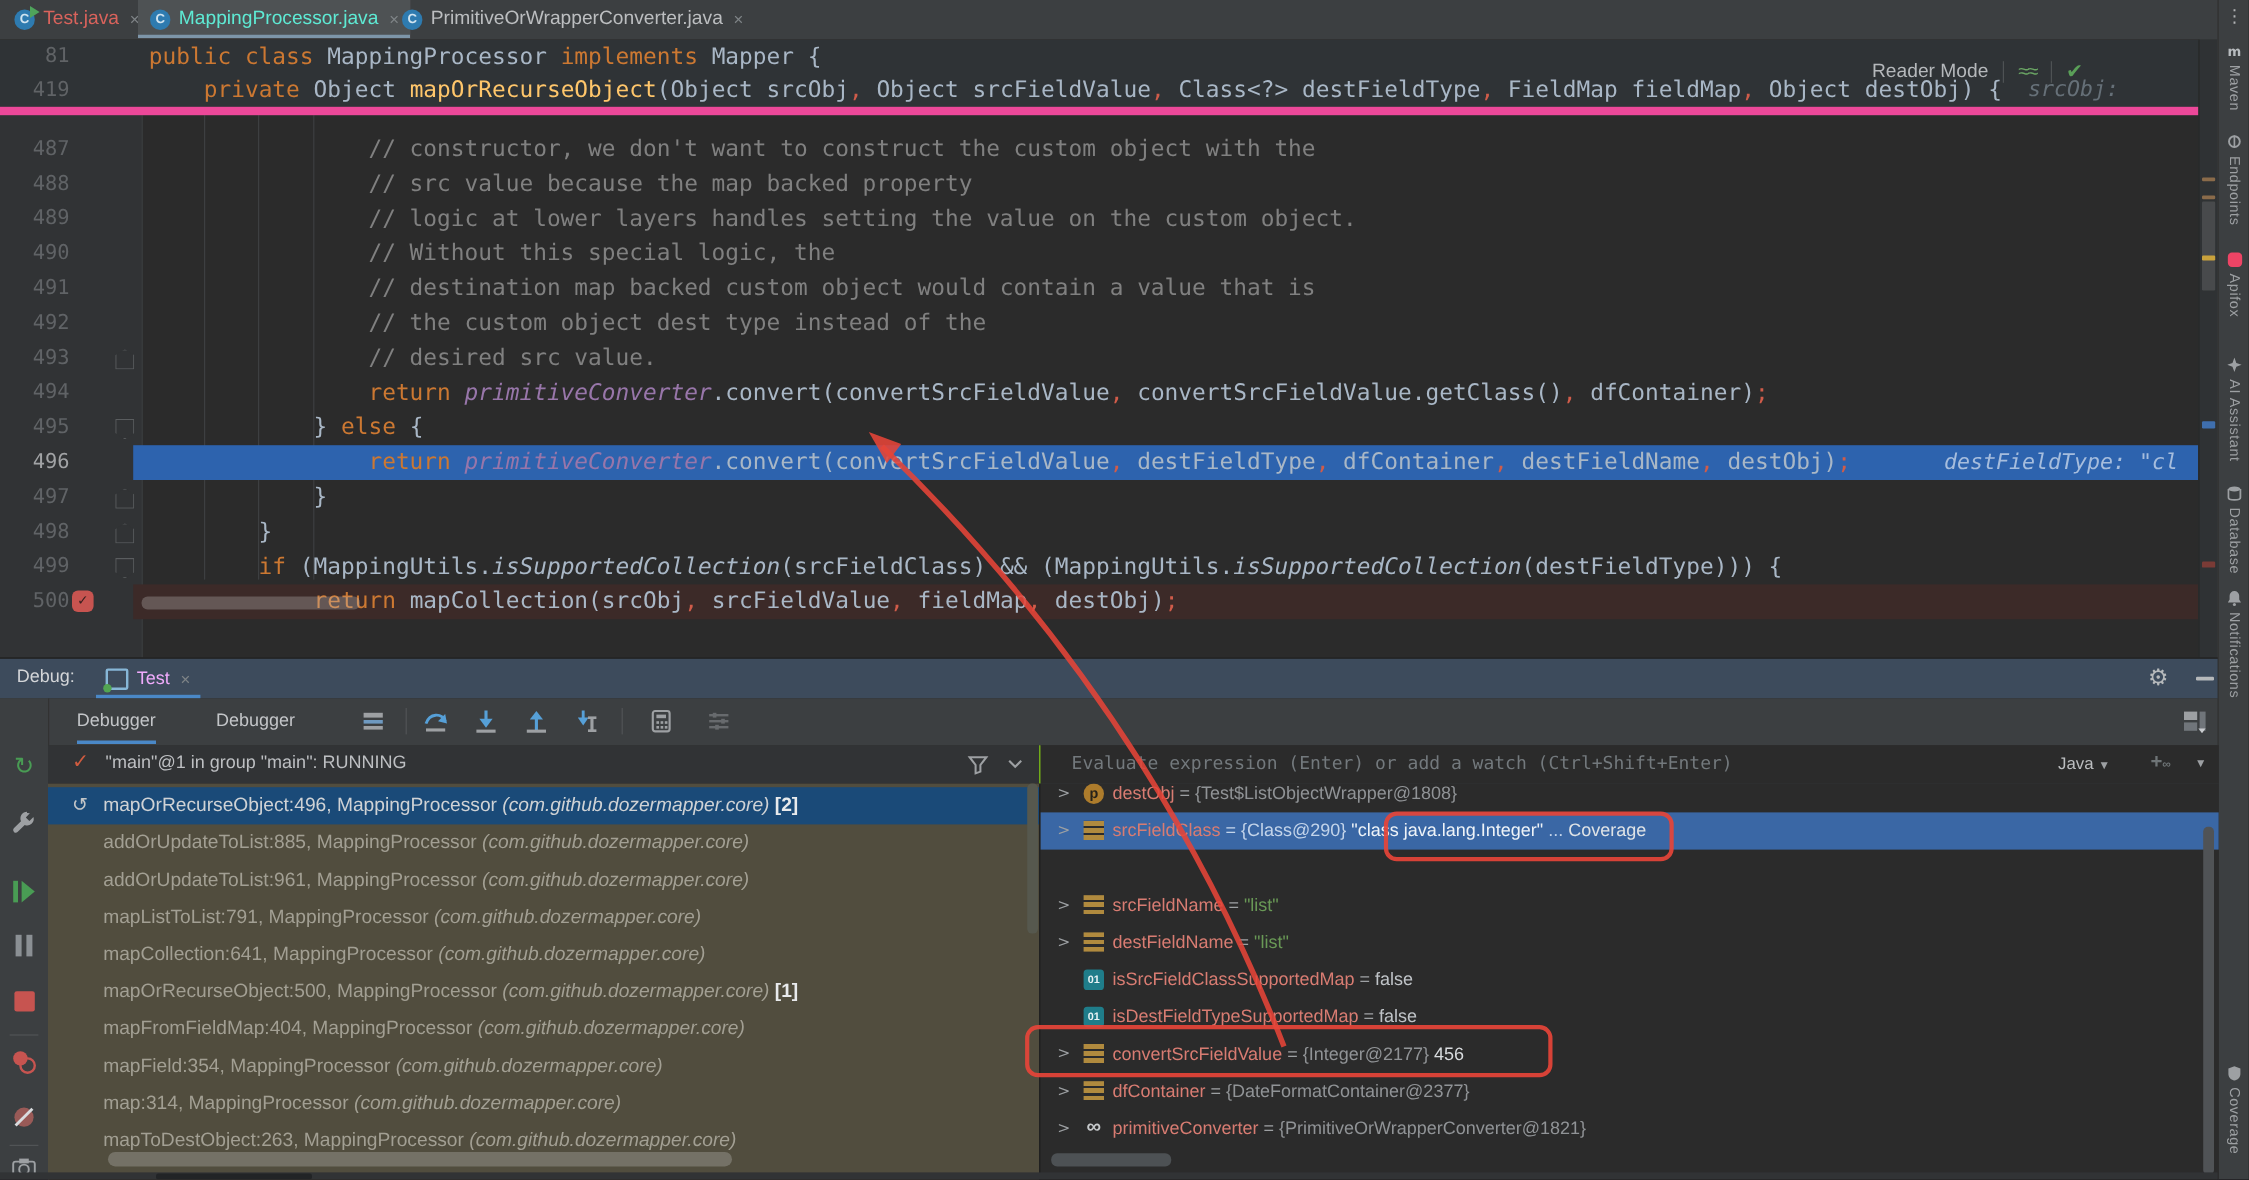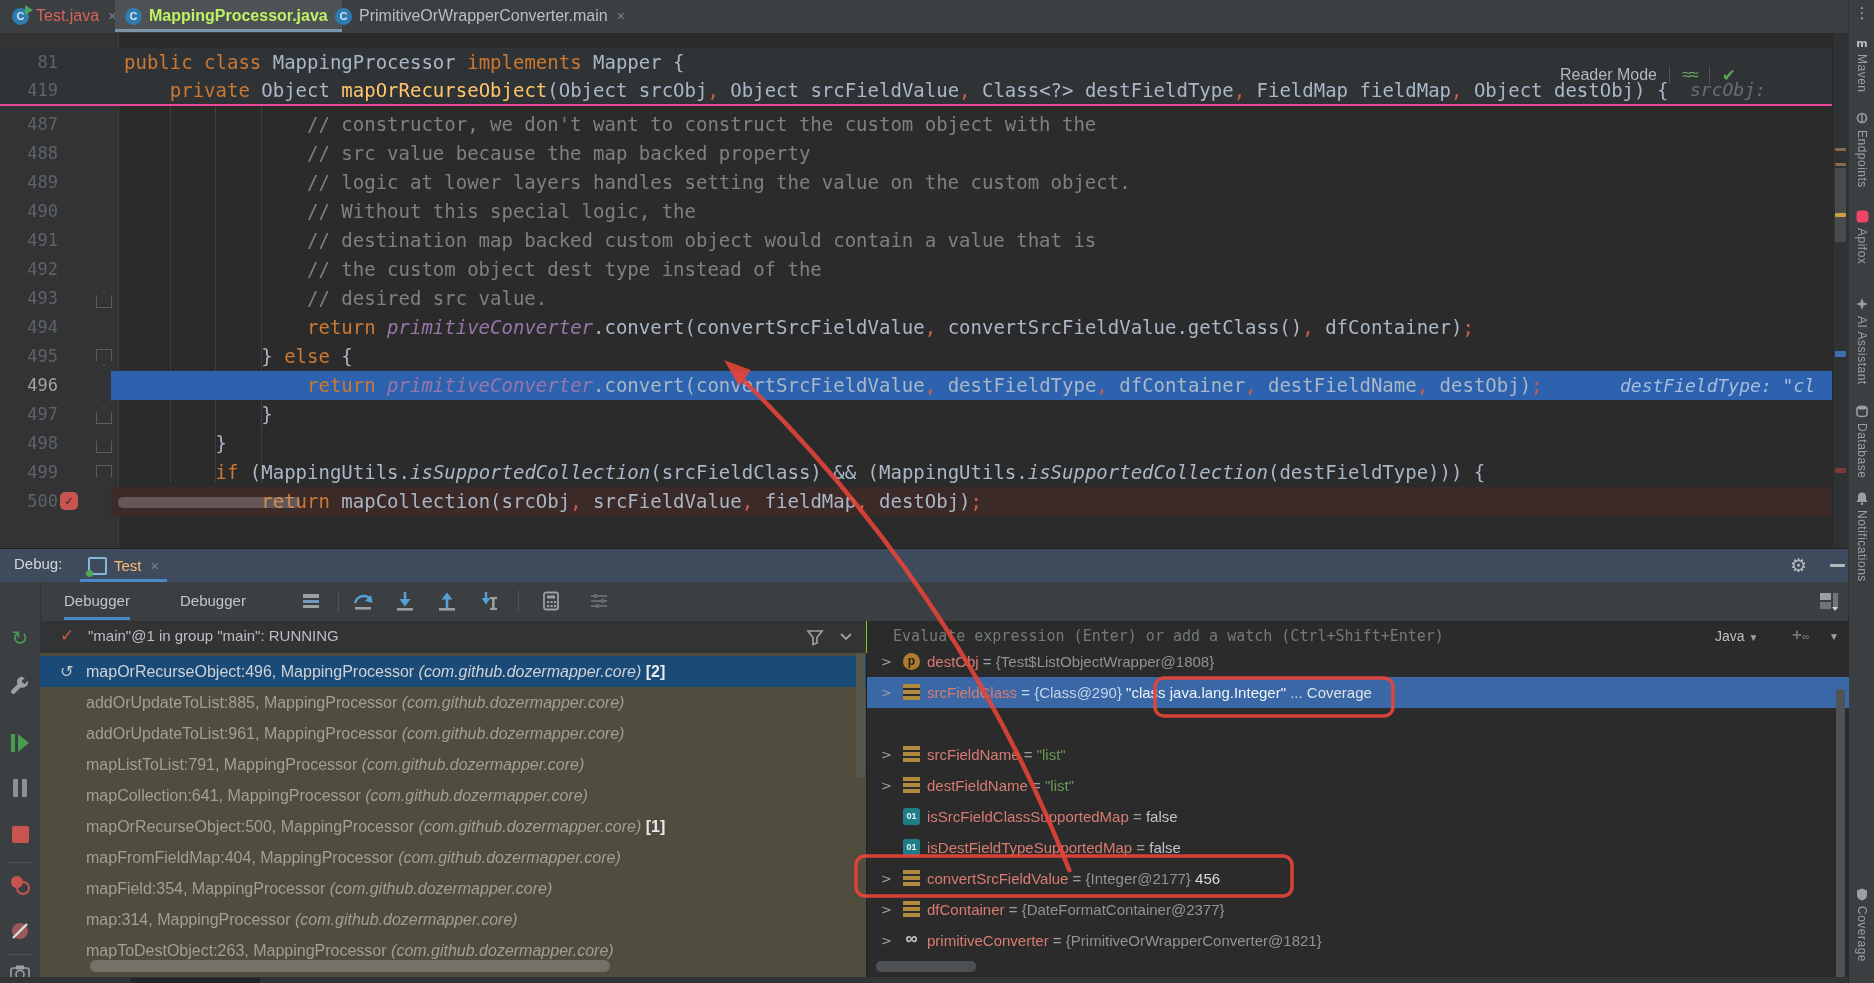--- a/index.html
+++ b/index.html
@@ -28,21 +28,21 @@
   .seg.kw{color:#cc7832;} .seg.cmt{color:#808080;} .seg.fld{color:#9876aa;font-style:italic;}
   .seg.pun{color:#d05c4a;} .seg.mtd{color:#ffc66b;} .seg.itl{font-style:italic;}
   .seg.pln{color:#a9b7c6;}
   .hint{position:absolute;top:0;font-style:italic;font-size:18px;color:#667078;}
   .hl-exec-row .hint{color:#a6bddd;}
   .fold{position:absolute;left:96px;top:7px;width:14px;height:15px;border:1px solid #5a5d5f;background:#313335;}
   .fold.up{clip-path:polygon(50% 0,100% 30%,100% 100%,0 100%,0 30%);}
   .fold.down{clip-path:polygon(0 0,100% 0,100% 70%,50% 100%,0 70%);}
   .bpicon{position:absolute;left:60px;top:5px;width:18px;height:18px;border-radius:5px;background:#c75450;
           color:#3a2020;font-size:13px;font-weight:bold;text-align:center;line-height:18px;}
-  #sticky{left:0;top:0;width:1832px;height:56px;background:#2f3336;border-bottom:2px solid #ec4899;z-index:5;margin-top:15px;}
+  #sticky{left:0;top:0;width:1832px;height:56px;background:#2f3336;border-bottom:7px solid #ec4899;z-index:5;}
   .srow{position:absolute;left:0;width:1832px;height:28px;line-height:28px;white-space:pre;
         font-family:"DejaVu Sans Mono","Liberation Mono",monospace;font-size:19px;color:#a9b7c6;}
   .srow .lnum{position:absolute;left:0;width:58px;text-align:right;font-size:17px;color:#606366;}
   .srow .ctext{position:absolute;left:124px;margin:0;font:inherit;}
   #readercluster{position:absolute;top:14px;left:1560px;height:26px;display:flex;align-items:center;gap:12px;z-index:6;
                  font-size:16px;color:#b5b8bb;}
   .vsep{width:1px;height:18px;background:#4e5254;}
   .wave{color:#6aa564;font-size:17px;letter-spacing:-2px;}
   .okcheck{color:#5a9f58;font-size:17px;}
   #hthumb{left:118px;top:464px;width:182px;height:11px;background:rgba(205,205,205,.28);border-radius:5px;z-index:4;}
@@ -53,21 +53,21 @@
   #rightbar{left:1848px;top:0;width:26px;height:983px;background:#3c3f41;border-left:1px solid #323232;}
   .rbitem{position:absolute;left:0;width:26px;display:flex;flex-direction:column;align-items:center;gap:5px;color:#9da0a3;font-size:12px;}
   .rbitem .lbl{writing-mode:vertical-rl;letter-spacing:.5px;}
   .kebab{color:#afb1b3;font-size:15px;}
   .rico{width:13px;height:13px;flex:none;}
   
   #debug{left:0;top:548px;width:1848px;height:435px;background:#2b2b2b;border-top:1px solid #1f1f1f;}
   #dheader{left:0;top:0;width:1848px;height:33px;background:#3d4b5c;}
   #dheader .t{position:absolute;left:14px;top:6px;font-size:15px;color:#d3d5d8;}
   #dtab{position:absolute;left:80px;top:0;height:33px;display:flex;align-items:center;gap:7px;padding:0 8px;}
-  #dtab .lbl{font-size:15px;color:#fdba74;}
+  #dtab .lbl{font-size:15px;color:#f0abfc;}
   #dtab .underline{position:absolute;left:0;bottom:0;width:100%;height:3px;background:#4a88c7;}
   .consoleicon{width:15px;height:14px;border:2px solid #87b7d7;border-radius:2px;position:relative;}
   .consoleicon:after{content:"";position:absolute;left:-4px;bottom:-4px;width:7px;height:7px;border-radius:50%;background:#52a552;}
   .gear{position:absolute;color:#b6b9bb;font-size:19px;}
   .minbar{position:absolute;width:15px;height:3px;background:#b6b9bb;border-radius:1px;}
   #dtoolbar{left:0;top:33px;width:1848px;height:39px;background:#3c3f41;border-bottom:1px solid #323232;}
   .dtab2{position:absolute;top:0;height:38px;line-height:38px;font-size:15px;color:#c3c5c8;}
   .dtab2.sel{box-shadow:inset 0 -3px 0 #4a88c7;text-align:center;}
   .tbico{position:absolute;top:8px;width:22px;height:22px;}
   .tsep{position:absolute;top:8px;width:1px;height:22px;background:#515456;}
@@ -120,26 +120,26 @@
 <div id="app">
 
   <div id="tabbar" class="abs">
       <div class="etab" style="left: 2px; width: 113px;">
         <div class="cicon">C<div class="runov"></div></div>
         <div style="color: rgb(217, 99, 92);">Test.java</div>
         <div class="tclose">×</div>
       </div>
       <div class="etab sel" style="left: 115px; width: 207px;">
         <div class="cicon">C</div>
-        <div style="color: #bef264; font-weight: bold;">MappingProcessor.java</div>
+        <div style="color: #5eead4;">MappingProcessor.java</div>
         <div class="tclose">×</div>
       </div>
       <div class="etab" style="left: 325px; width: 228px;">
         <div class="cicon">C</div>
-        <div style="color: rgb(188, 190, 192);">PrimitiveOrWrapperConverter.main</div>
+        <div style="color: rgb(188, 190, 192);">PrimitiveOrWrapperConverter.java</div>
         <div class="tclose">×</div>
       </div>
     </div>
 
   <div id="editor" class="abs">
     <div id="gutterbg" class="abs"></div>
     <div class="guide abs" style="left:170px"></div>
     <div class="guide abs" style="left:215px"></div>
     <div class="guide abs" style="left:261px"></div>
     <div id="coderows">

